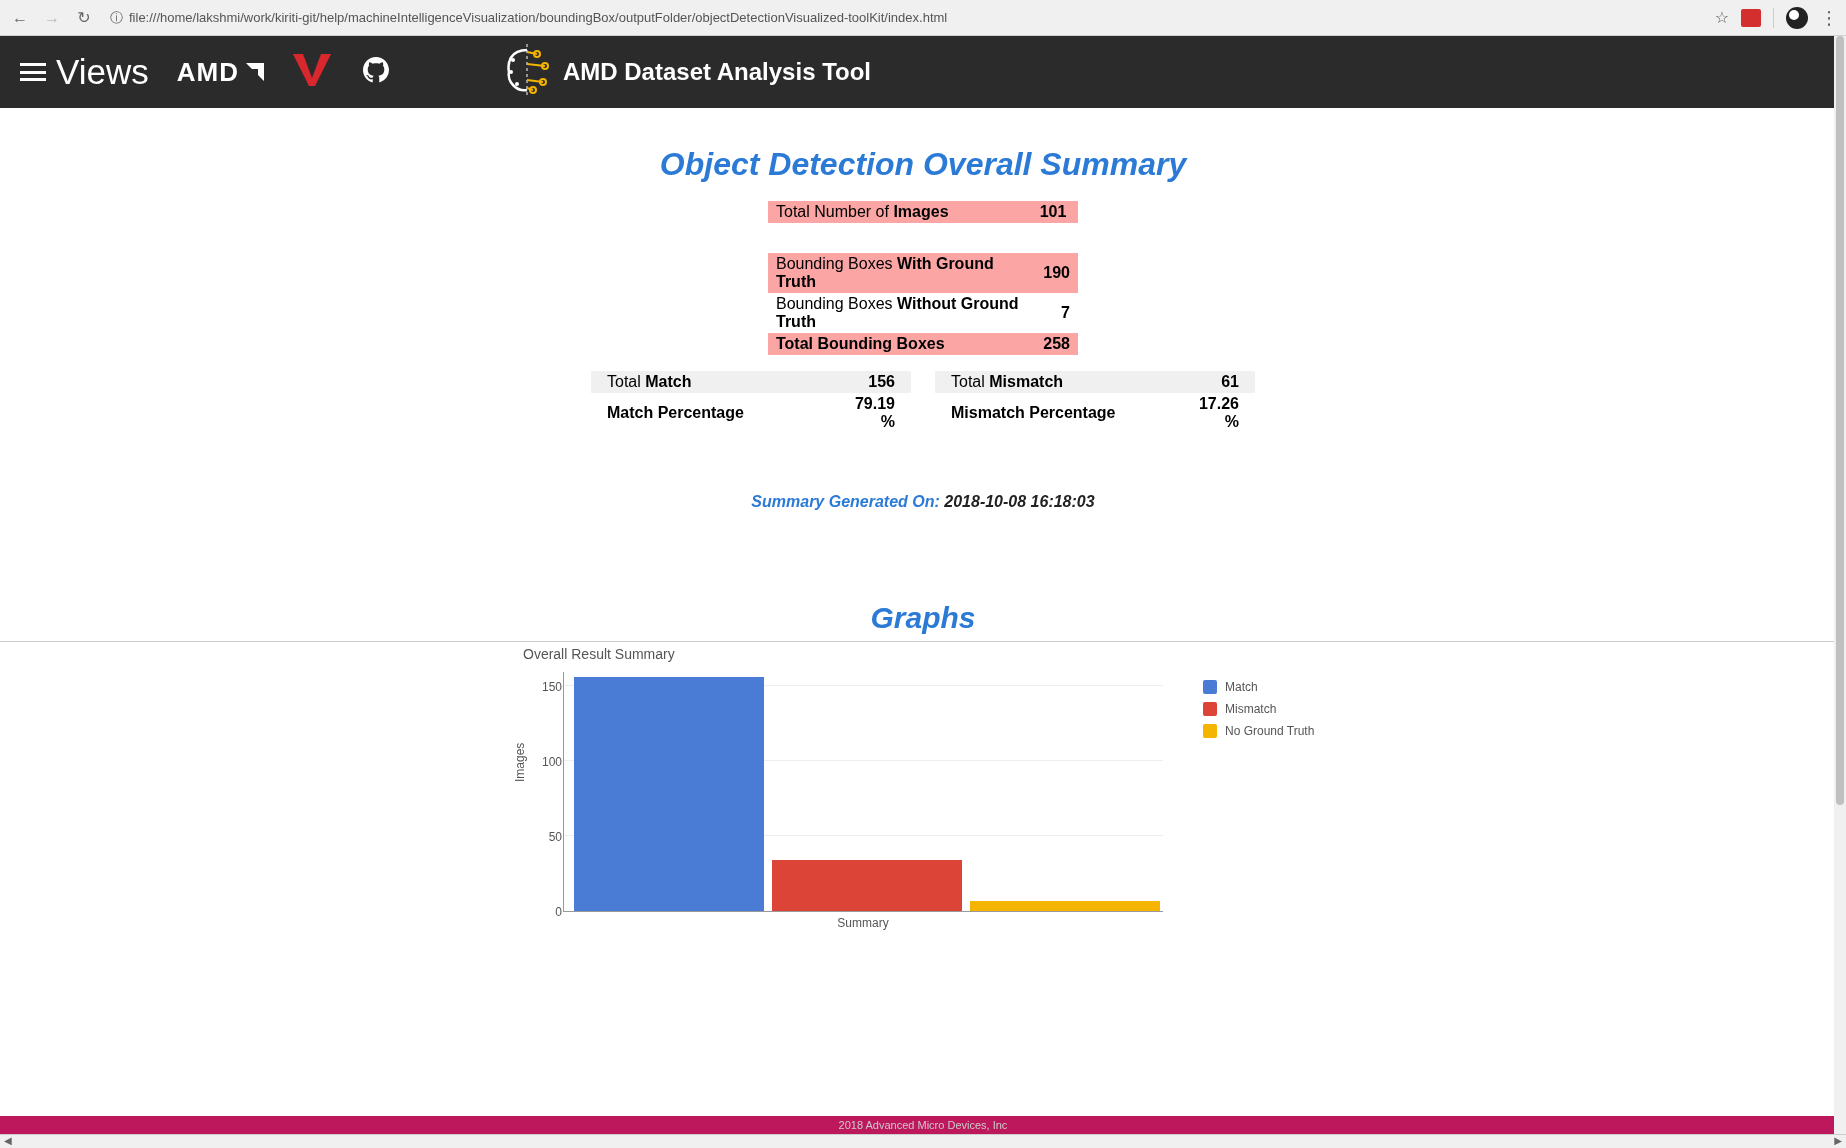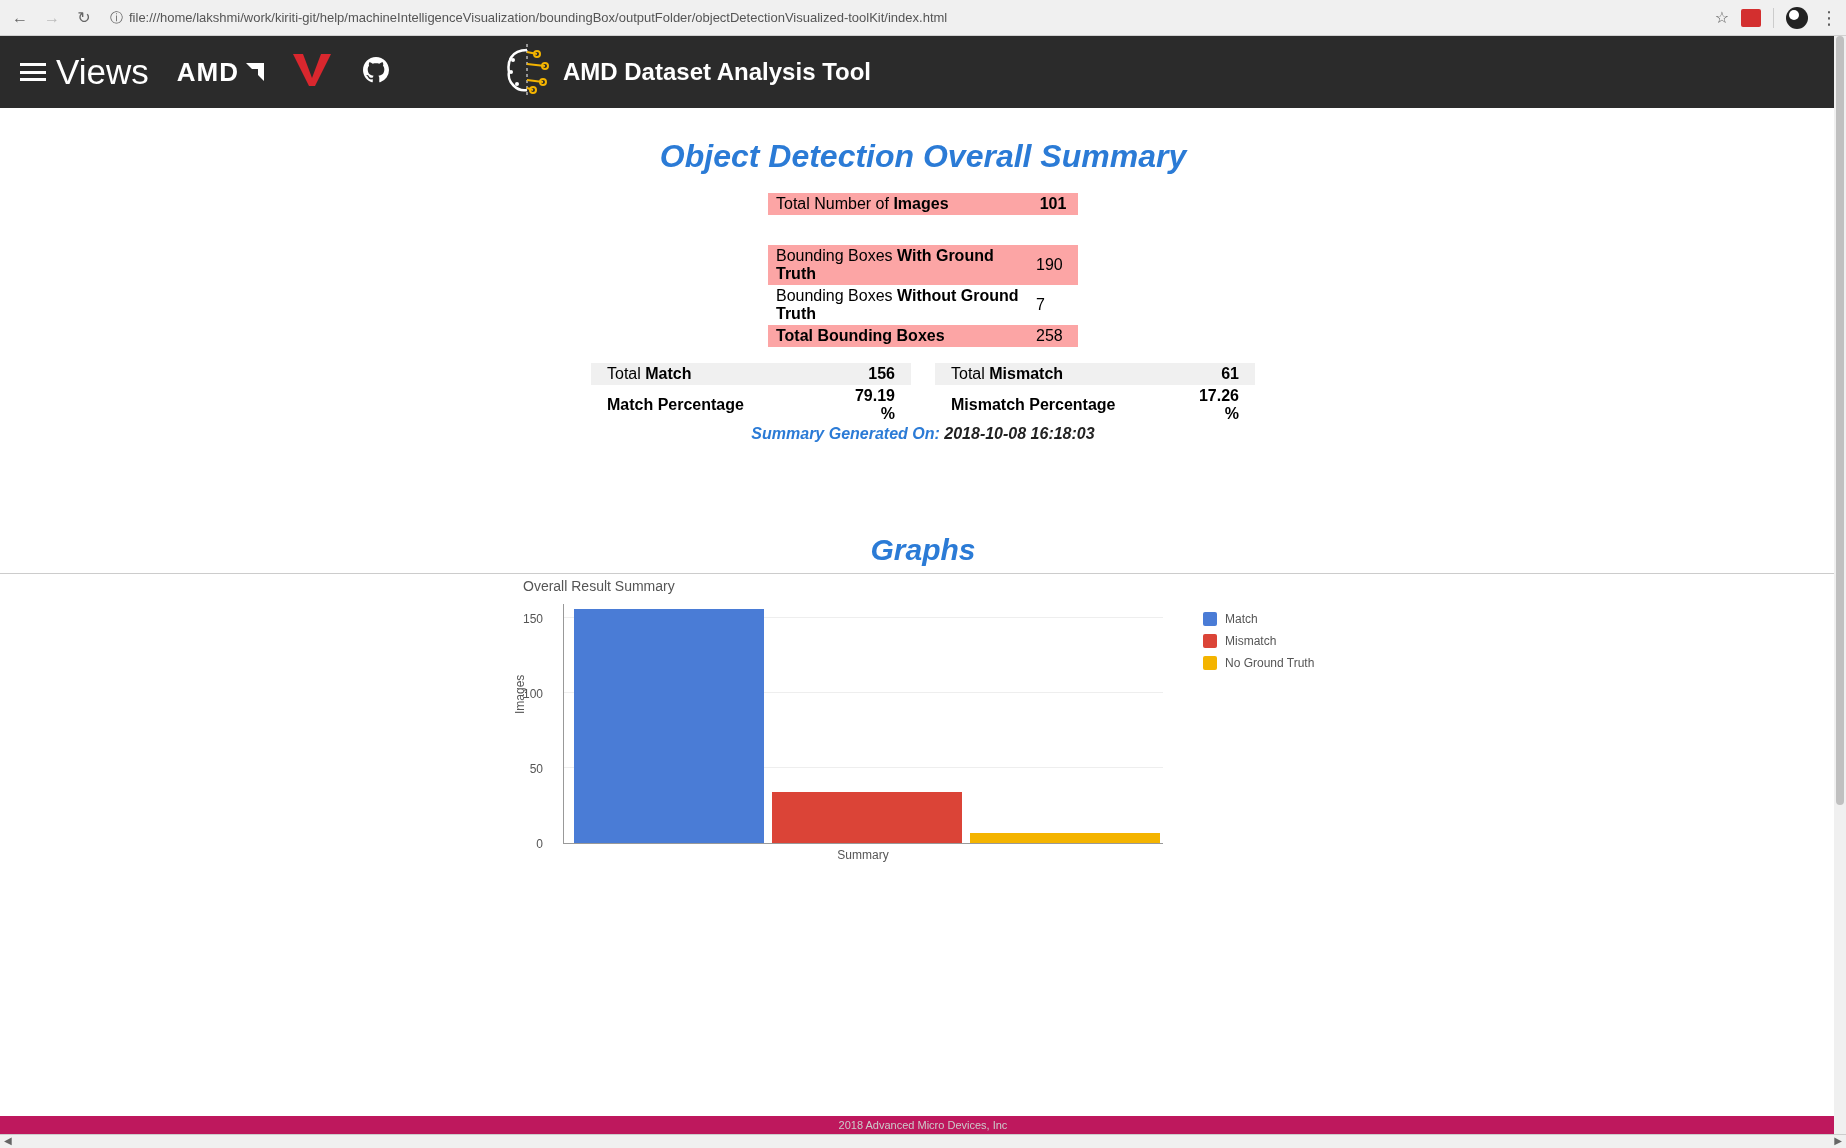--- a/index.html
+++ b/index.html
@@ -26,53 +26,53 @@
 .views-label { font-size: 35px; }
 .amd-logo { font-family: Arial; font-weight: bold; font-size: 26px; letter-spacing: 1px; color: #fff; margin-right: 24px; display:flex; align-items:center;}
 .amd-logo svg { margin-left:4px;}
 .radeon-v { margin-right: 30px; }
 .github-icon { margin-right: 30px; }
 .brain-icon { margin-left: 80px; margin-right: 8px; }
 .app-title { font-size: 24px; font-weight: bold; color: #fff; }
 
 
 .content { padding: 30px 0 0 0; width: 1846px; overflow-y: auto; height: calc(1148px - 36px - 72px - 22px); }
-.page-title { text-align: center; color: #2b7bd6; font-size: 32px; font-style: italic; font-weight: bold; margin-bottom: 18px; }
+.page-title { text-align: center; color: #2b7bd6; font-size: 32px; font-style: italic; font-weight: bold; margin-bottom: 18px; margin-top: 8px; }
 
 .summary-table { margin: 0 auto 10px auto; border-collapse: collapse; }
 .summary-table td { padding: 2px 8px; font-size: 16px; }
 .summary-table tr.striped td { background: #fca5a5; }
 
 .t1 { width: 310px; }
 .t1 td:first-child { width: 260px; }
 .t1 td:last-child { width: 50px; text-align: center; font-weight: bold; }
 
 .t2 { width: 310px; }
 .t2 td:first-child { width: 260px; }
-.t2 td:last-child { width: 50px; text-align: left; font-weight: normal; }
+.t2 td:last-child { width: 50px; text-align: right; font-weight: bold; }
 
 .matchrow { display: flex; justify-content: center; gap: 24px; margin-top: 16px; }
 .t3, .t4 { border-collapse: collapse; }
 .t3 td, .t4 td { padding: 2px 16px; font-size: 16px; }
 .t3 tr.striped td, .t4 tr.striped td { background: #f0f0f0; }
 .t3 td:first-child, .t4 td:first-child { width: 230px; }
 .t3 td:last-child, .t4 td:last-child { width: 90px; text-align: right; font-weight: bold; }
 
-.gen-line { text-align: center; font-size: 16px; }
+.gen-line { text-align: center; margin-top: 60px; font-size: 16px; }
 .gen-label { color: #2b7bd6; font-style: italic; font-weight: bold; }
 .gen-value { color: #222; font-style: italic; font-weight: bold; }
 
 .graphs-title { text-align: center; color: #2b7bd6; font-size: 30px; font-style: italic; font-weight: bold; margin-top: 90px; margin-bottom: 6px; }
 .hr-line { border: none; border-top: 1px solid #ccc; margin-bottom: 4px; }
 
 .chart-wrap { width: 920px; margin: 0 auto; position: relative; padding-left: 60px;}
 .chart-title { font-size: 14px; color: #555; margin-bottom: 10px; }
 .chart-area { display: flex; }
 .y-axis { width: 40px; position: relative; height: 240px; }
-.y-tick { position: absolute; right: 20px; font-size: 12px; color: #555; transform: translateY(50%); }
+.y-tick { position: absolute; right: 1px; font-size: 12px; color: #555; transform: translateY(50%); }
 .y-label { position: absolute; left: -10px; top: 110px; transform: rotate(-90deg); transform-origin: left top; font-size: 12px; color: #555; }
 .plot { position: relative; width: 600px; height: 240px; border-left: 1px solid #999; border-bottom: 1px solid #999; }
 .grid-line { position: absolute; left: 0; right: 0; border-top: 1px solid #eee; }
 .bar { position: absolute; bottom: 0; }
 .legend { margin-left: 40px; margin-top: 8px; }
 .legend-item { display: flex; align-items: center; font-size: 12px; color: #555; margin-bottom: 8px; }
 .legend-swatch { width: 14px; height: 14px; margin-right: 8px; border-radius: 2px; }
 .x-label { text-align: center; font-size: 12px; color: #555; margin-top: 4px; width: 600px; margin-left: 40px;}
 
 .footer { position: fixed; bottom: 14px; left: 0; right: 0; height: 18px; background: #be185d; color: #ccc; font-size: 11px; text-align: center; line-height: 18px; }

